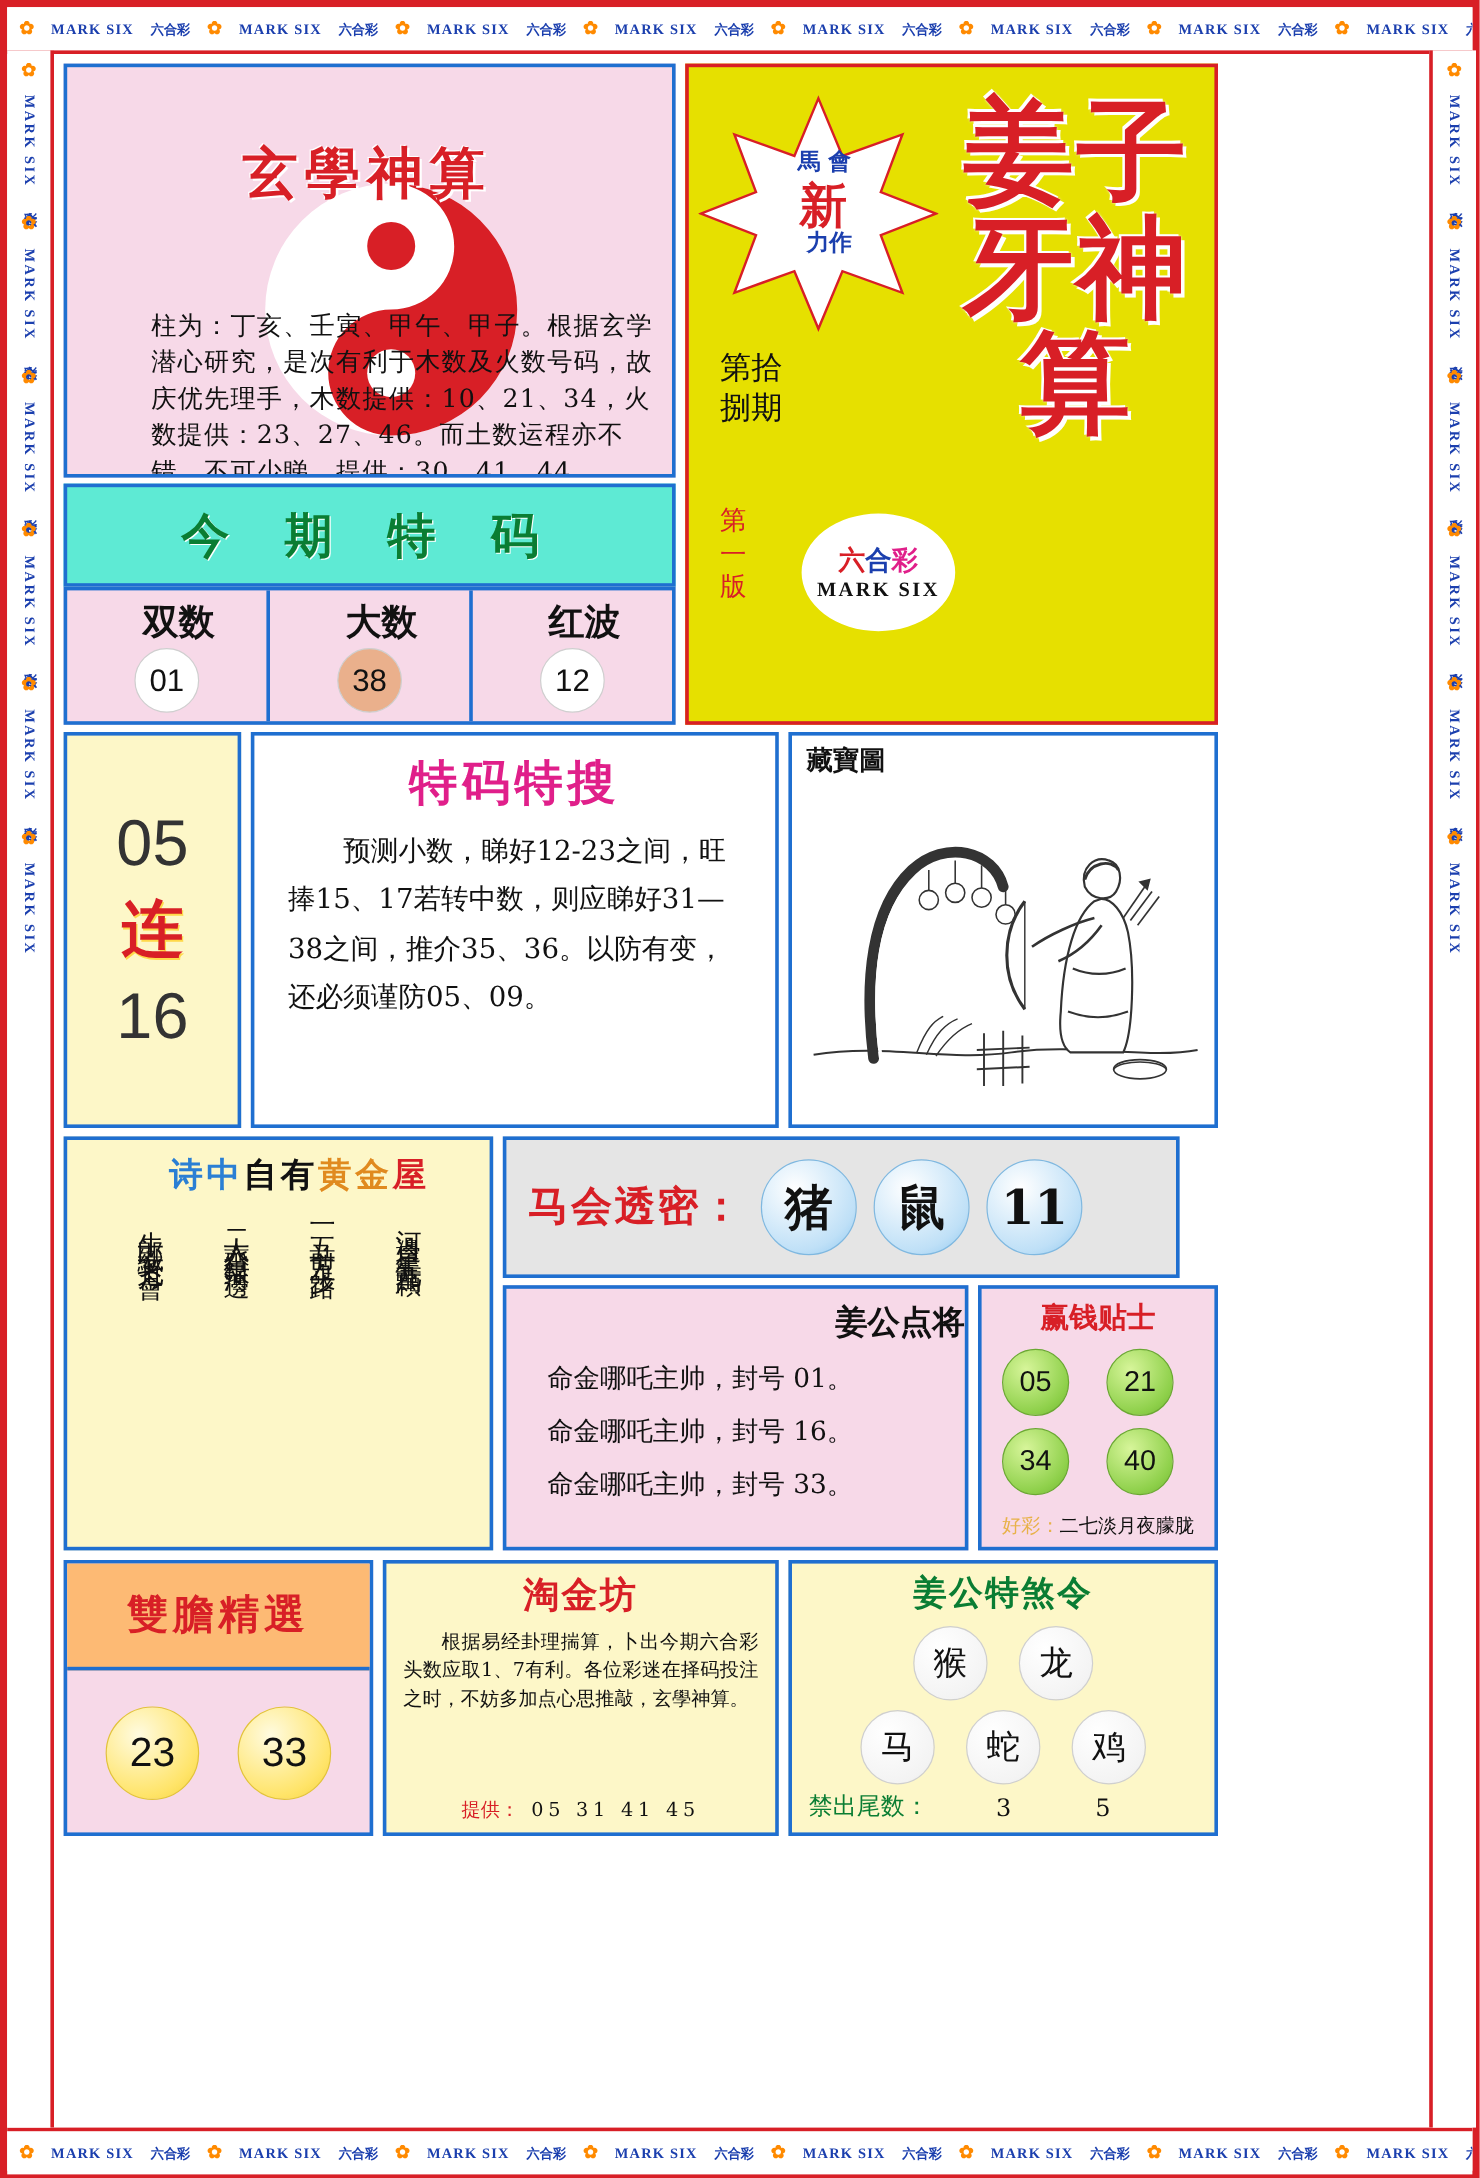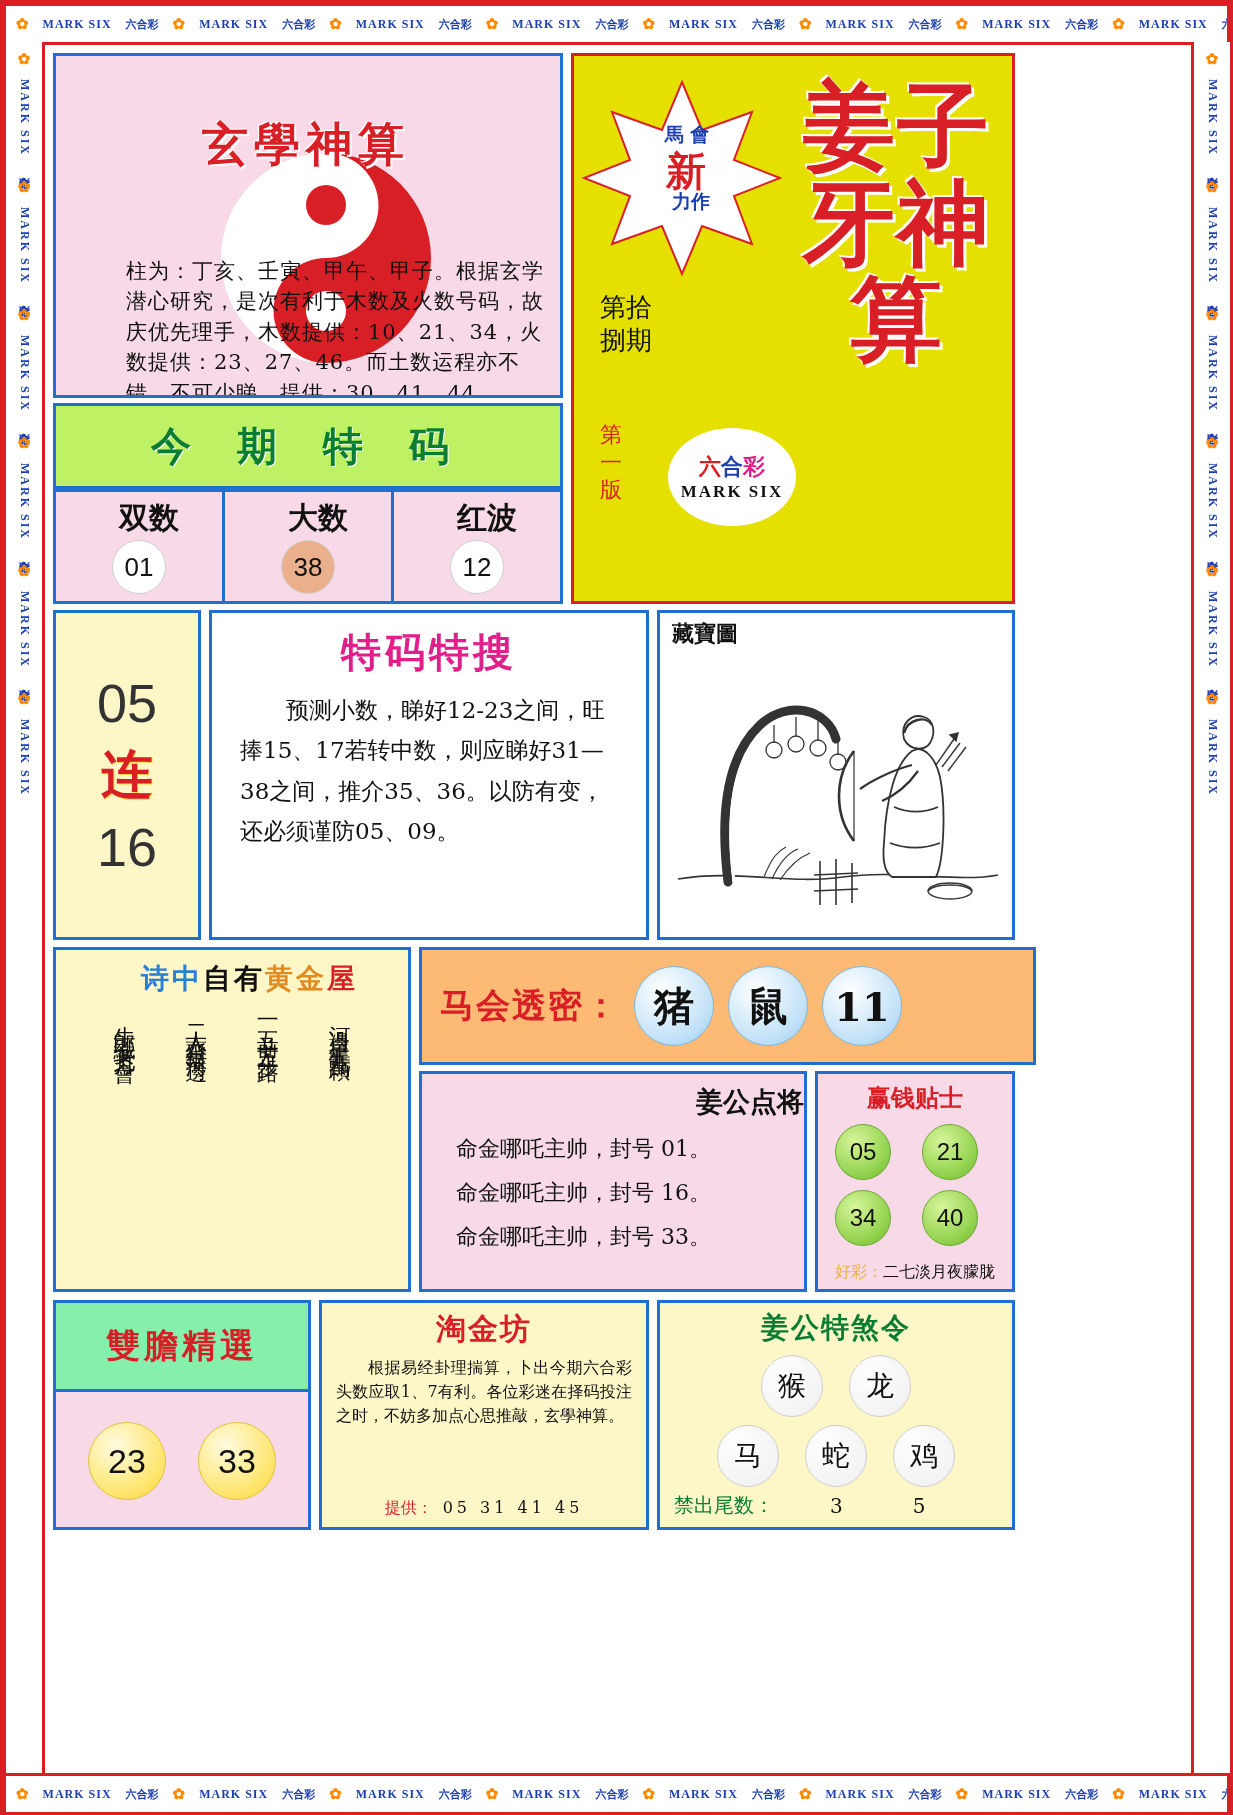--- a/index.html
+++ b/index.html
@@ -65,21 +65,21 @@
   }
   .xx-text {
     position:absolute; left:70px; top:200px; width:420px;
     font-family:"DejaVu Serif", serif; font-size:21px; color:#111; line-height:1.45;
     z-index:5; letter-spacing:1px;
   }
 
   
   .tq-box {
     position:absolute; left:8px; top:358px; width:510px; height:86px;
-    background:#bef264; border:3px solid #1f6fd0; box-sizing:border-box;
+    background:#5eead4; border:3px solid #1f6fd0; box-sizing:border-box;
     display:flex; align-items:center; justify-content:center;
   }
   .tq-title {
     font-family:"DejaVu Serif", serif; font-size:40px; font-weight:bold;
     color:#0a7d33; letter-spacing:16px; text-shadow:1px 1px 0 #fff;
   }
   .tq-cells {
     position:absolute; left:8px; top:444px; width:510px; height:115px;
     border:3px solid #1f6fd0; box-sizing:border-box; display:flex;
     background:#f7d9e8;
@@ -158,22 +158,22 @@
     display:flex; flex-direction:row-reverse; justify-content:space-evenly;
   }
   .poem-col {
     writing-mode:vertical-rl; text-orientation:upright;
     font-family:"DejaVu Serif", serif; font-size:22px; color:#111;
     letter-spacing:6px; height:100%;
   }
 
   
   .mhtm {
-    position:absolute; left:374px; top:902px; width:617px; height:118px;
-    background:#fdba74; border:3px solid #1f6fd0; box-sizing:border-box;
+    position:absolute; left:374px; top:902px; width:564px; height:118px;
+    background:#e5e5e5; border:3px solid #1f6fd0; box-sizing:border-box;
     display:flex; align-items:center; padding-left:18px; gap:14px;
   }
   .mhtm-label {
     font-family:"DejaVu Serif", serif; font-size:34px; font-weight:bold; color:#d81f26;
     letter-spacing:2px;
   }
   .bigball {
     width:78px; height:78px; border-radius:50%;
     background:radial-gradient(circle at 35% 30%, #ffffff, #bfe0f7 70%, #8cc6ef);
     border:1px solid #7fb8e0;
@@ -220,21 +220,21 @@
     font-family:"DejaVu Serif", serif; font-size:16px; color:#111;
   }
   .yqts-foot .faint { color:#e8b24a; }
 
   
   .sdjx {
     position:absolute; left:8px; top:1255px; width:258px; height:230px;
     border:3px solid #1f6fd0; box-sizing:border-box; background:#f7d9e8;
   }
   .sdjx-head {
-    height:86px; background:#86efac; border-bottom:3px solid #1f6fd0;
+    height:86px; background:#fdba74; border-bottom:3px solid #1f6fd0;
     display:flex; align-items:center; justify-content:center;
     font-family:Liberation Mono, monospace; font-size:34px; font-weight:bold; color:#d81f26;
     letter-spacing:4px;
   }
   .sdjx-balls {
     display:flex; align-items:center; justify-content:space-evenly; height:138px;
   }
   .yball {
     width:76px; height:76px; border-radius:50%;
     background:radial-gradient(circle at 35% 30%, #fffbe0, #ffe469 70%, #f4d23a);

